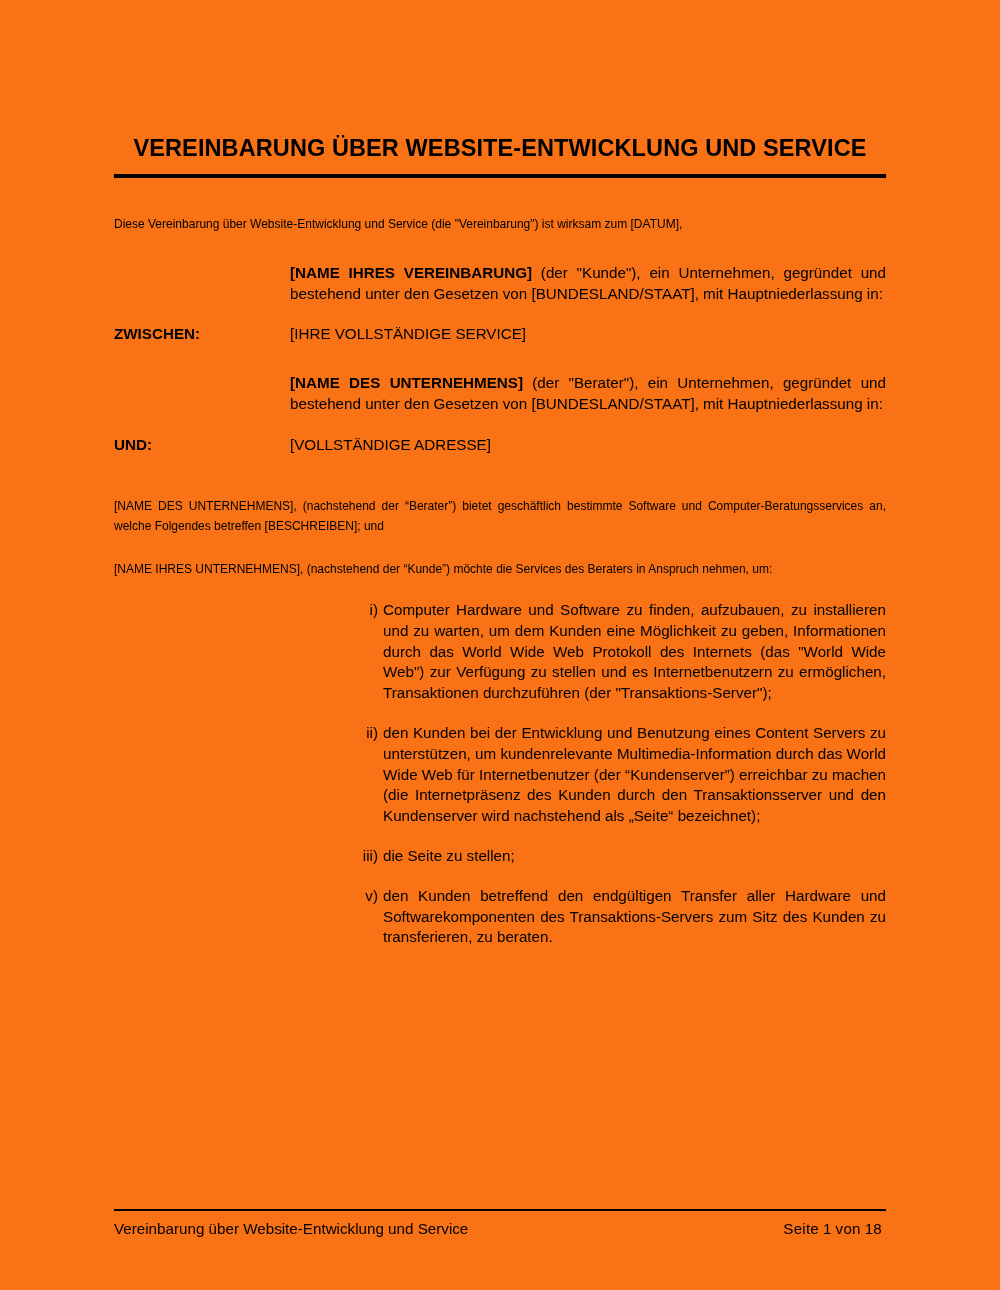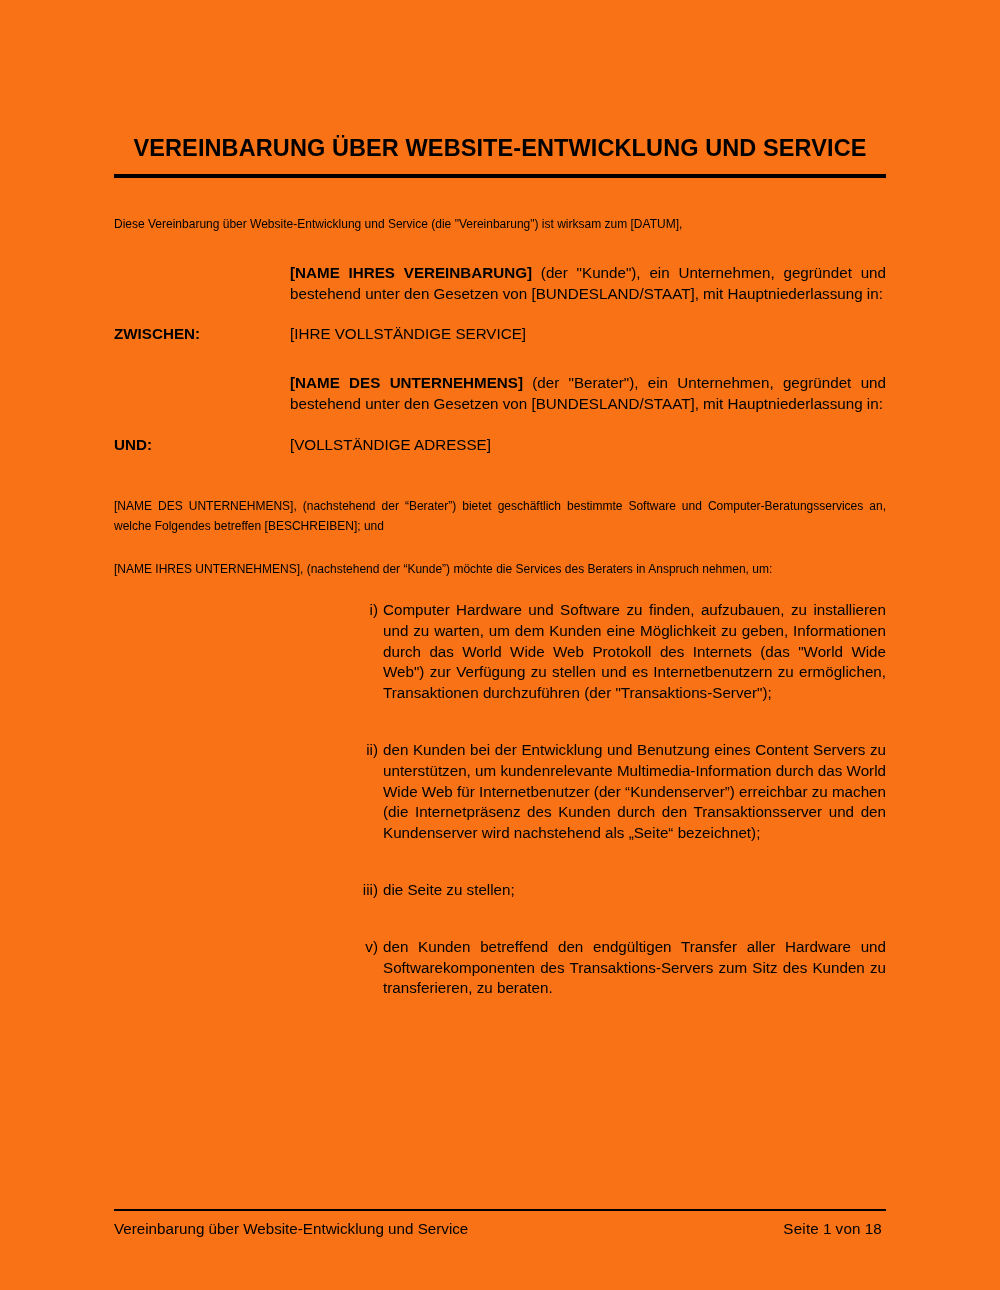--- a/index.html
+++ b/index.html
@@ -85,21 +85,21 @@
   .roman-list {
     margin: 0;
     padding: 0;
     list-style: none;
     font-size: 15.2px;
     line-height: 20.8px;
   }
   .roman-item {
     display: flex;
     align-items: flex-start;
-    margin-top: 36px;
+    margin-top: 19px;
   }
   .roman-item:first-child { margin-top: 0; }
   .roman-marker {
     flex: 0 0 49px;
     text-align: right;
     padding-right: 5px;
     box-sizing: border-box;
     white-space: nowrap;
   }
   .roman-text {

